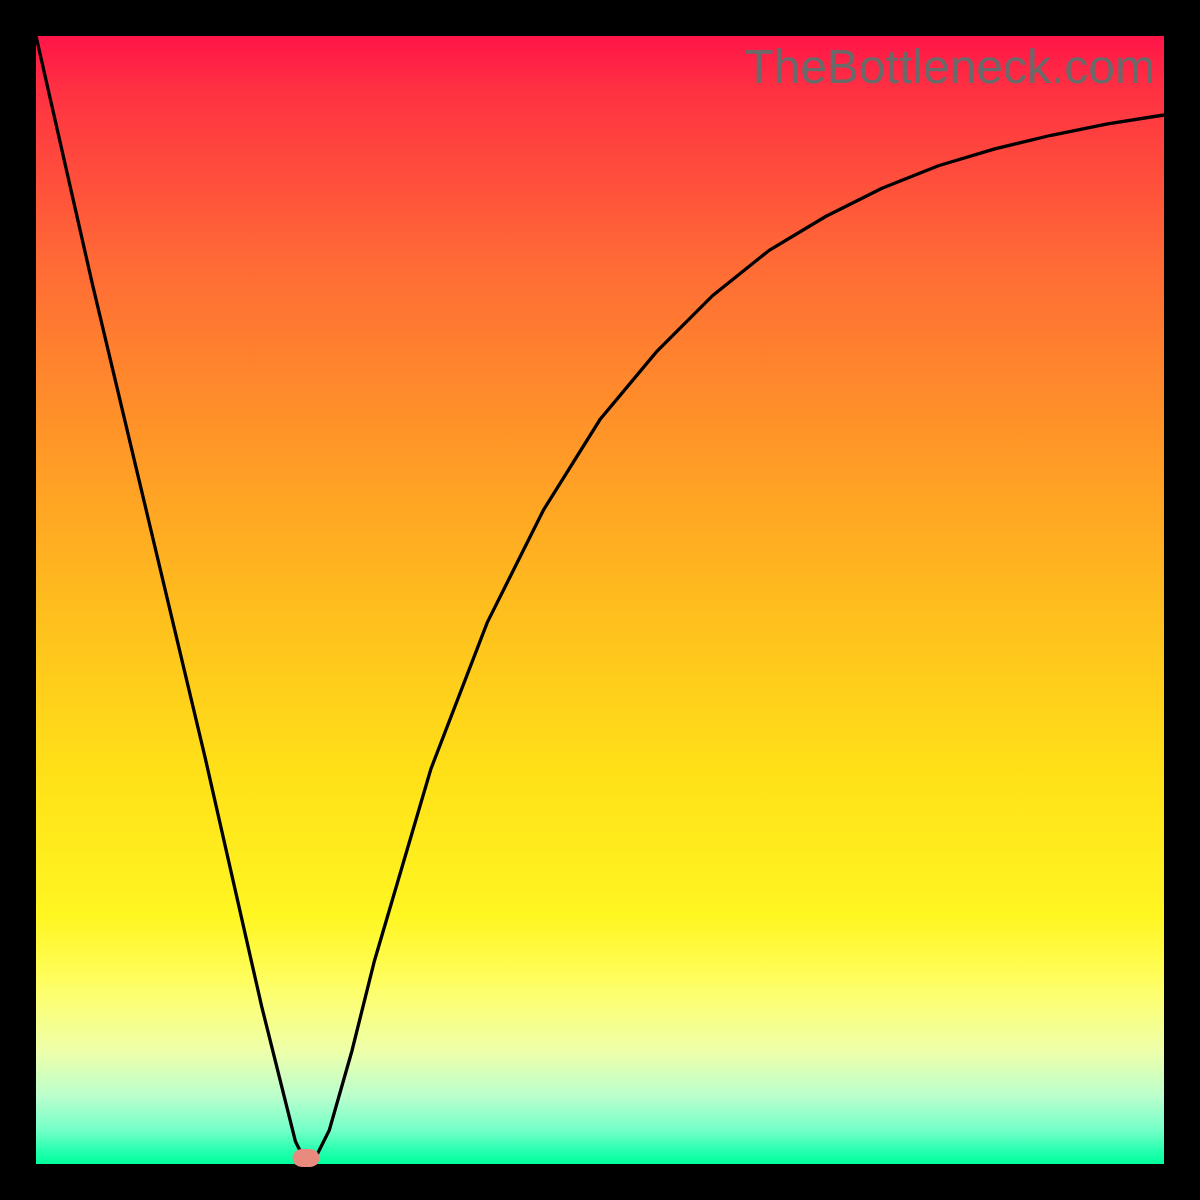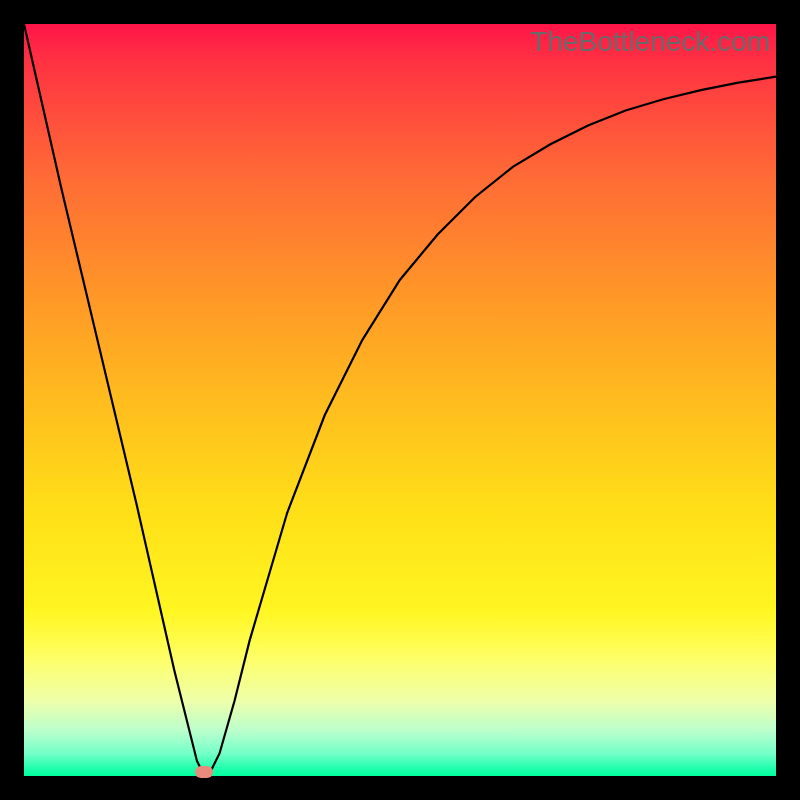--- a/index.html
+++ b/index.html
@@ -37,21 +37,21 @@
         #74ffc8 97%,
         #1fffad 99%,
         #00ff9c 100%
       );
     }
     .watermark {
       position: absolute;
       top: 2px;
       right: 6px;
       color: #6a6a6a;
-      font-size: 28px;
+      font-size: 32px;
       font-weight: 500;
       font-family: Arial, sans-serif;
       z-index: 10;
     }
     svg.curve {
       position: absolute;
       left: 0;
       top: 0;
       width: 752px;
       height: 752px;

